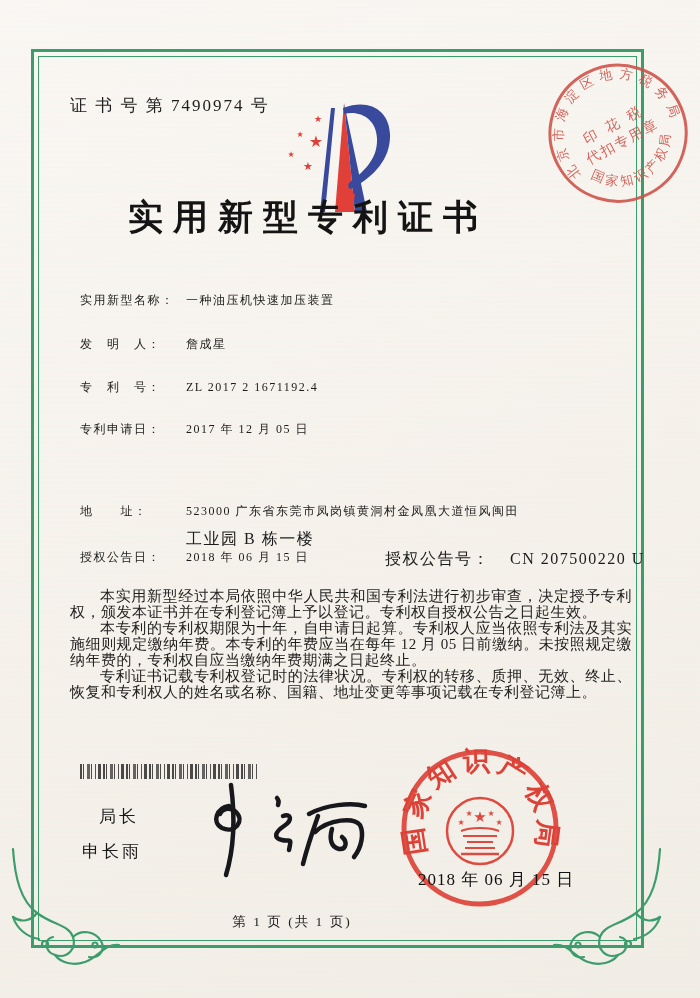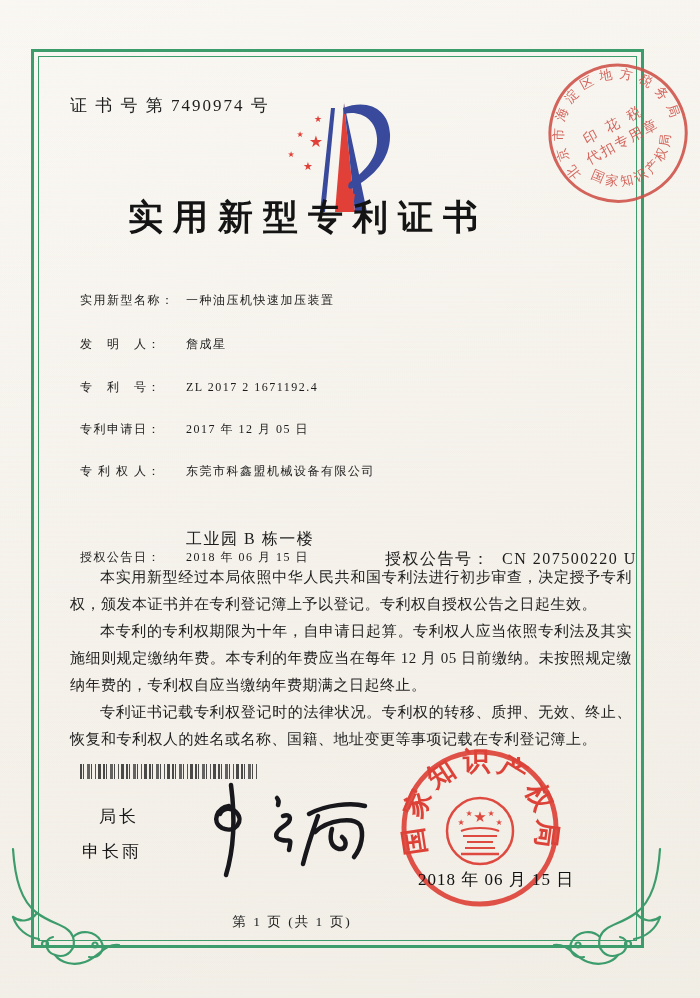--- a/index.html
+++ b/index.html
@@ -36,22 +36,22 @@
   }
   .field{
     position:absolute;left:80px;font-size:12px;color:#1c1c1c;
     letter-spacing:1.5px;white-space:nowrap;
   }
   .field .flabel{display:inline-block;min-width:100px;}
   .field .fvalue{margin-left:6px;}
   .addr2{position:absolute;left:186px;font-size:16px;letter-spacing:1.5px;color:#1c1c1c;}
   .grant-no{position:absolute;left:385px;font-size:16px;letter-spacing:1.5px;color:#1c1c1c;white-space:nowrap;}
   .body-text{
-    position:absolute;left:70px;top:564px;width:562px;
-    font-size:15px;line-height:27px;color:#1e1e1e;text-align:justify;
+    position:absolute;left:70px;top:588px;width:562px;
+    font-size:15px;line-height:16px;color:#1e1e1e;text-align:justify;
   }
   .body-text p{margin:0;text-indent:2em;letter-spacing:0.5px;}
   .barcode{
     position:absolute;left:80px;top:764px;width:178px;height:15px;opacity:.85;
     background:repeating-linear-gradient(90deg,
       #2c2c2c 0 2px, transparent 2px 3px,
       #2c2c2c 3px 4px, transparent 4px 7px,
       #4a4a4a 7px 10px, transparent 10px 11px,
       #2c2c2c 11px 12px, transparent 12px 15px,
       #383838 15px 16px, transparent 16px 18px,
@@ -109,29 +109,29 @@
   </div>
   <div class="field" style="top:336px">
     <span class="flabel">发　明　人：</span><span class="fvalue">詹成星</span>
   </div>
   <div class="field" style="top:379px">
     <span class="flabel">专　利　号：</span><span class="fvalue">ZL 2017 2 1671192.4</span>
   </div>
   <div class="field" style="top:421px">
     <span class="flabel">专利申请日：</span><span class="fvalue">2017 年 12 月 05 日</span>
   </div>
-  <div class="field" style="top:463px">
-    <span class="flabel">专 利 权 人：</span><span class="fvalue">东莞市科鑫盟机械设备有限公司</span>
+  <div class="field" style="top:503px">
+    <span class="flabel">地　　址：</span><span class="fvalue">523000 广东省东莞市凤岗镇黄洞村金凤凰大道恒风闽田</span>
   </div>
   <div class="addr2" style="top:529px">工业园 B 栋一楼</div>
   <div class="field" style="top:549px">
     <span class="flabel">授权公告日：</span><span class="fvalue">2018 年 06 月 15 日</span>
   </div>
   <div class="grant-no" style="top:549px">
-    <span>授权公告号：</span><span style="margin-left:12px">CN 207500220 U</span>
+    <span>授权公告号：</span><span style="margin-left:20px">CN 207500220 U</span>
   </div>
 
   <div class="body-text">
     <p>本实用新型经过本局依照中华人民共和国专利法进行初步审查，决定授予专利权，颁发本证书并在专利登记簿上予以登记。专利权自授权公告之日起生效。</p>
     <p>本专利的专利权期限为十年，自申请日起算。专利权人应当依照专利法及其实施细则规定缴纳年费。本专利的年费应当在每年 12 月 05 日前缴纳。未按照规定缴纳年费的，专利权自应当缴纳年费期满之日起终止。</p>
     <p>专利证书记载专利权登记时的法律状况。专利权的转移、质押、无效、终止、恢复和专利权人的姓名或名称、国籍、地址变更等事项记载在专利登记簿上。</p>
   </div>
 
   <div class="barcode"></div>
 

